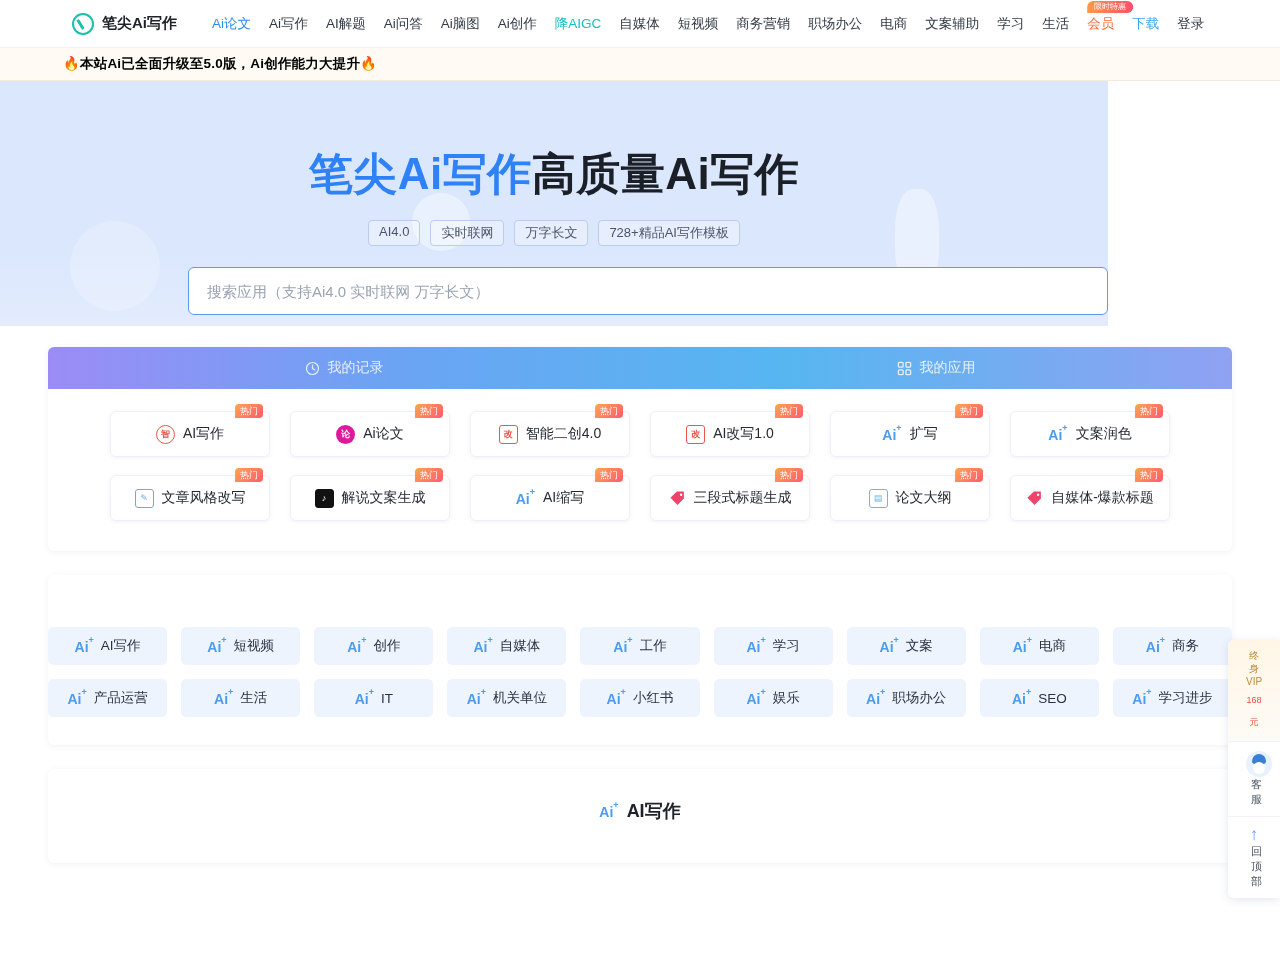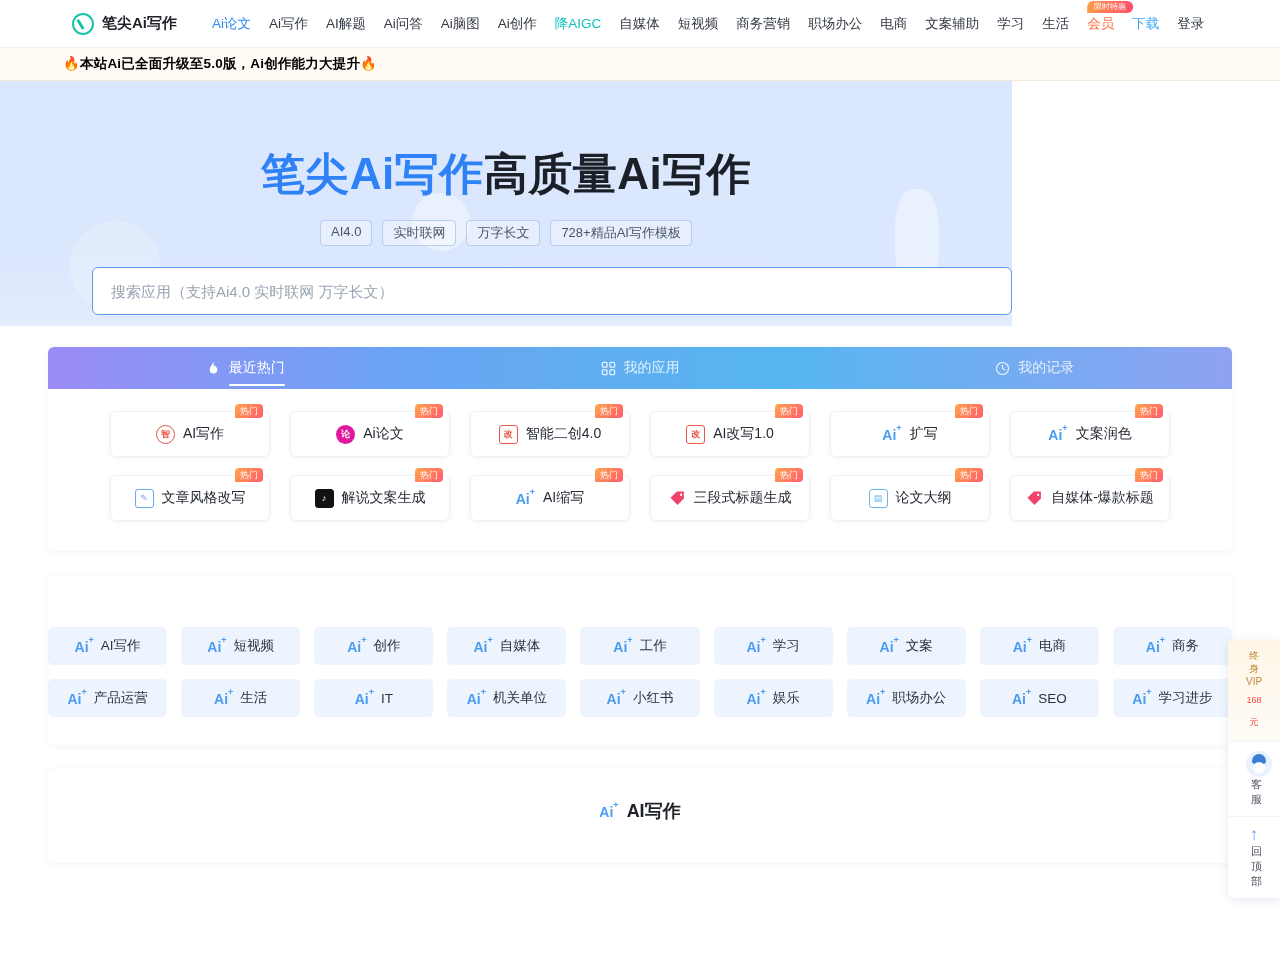--- a/index.html
+++ b/index.html
@@ -53,21 +53,21 @@
     display: flex; align-items: center;
     border-bottom: 1px solid #f4e9dd;
   }
   .notice-text {
     margin-left: 63px; font-size: 13.5px; font-weight: 700;
     color: #000000; letter-spacing: .2px;
   }
 
   
   .hero {
-    width: 1012px; height: 245px;
+    width: 1108px; height: 245px;
     background: linear-gradient(180deg,#dbe7fd 0%,#dbe7fd 70%,#e2ecfd 100%);
     position: relative; overflow: hidden;
   }
   .blob { position: absolute; border-radius: 50%; background: rgba(255,255,255,.42); }
   .b1 { width: 58px; height: 58px; left: 412px; top: 112px; }
   .b2 { width: 44px; height: 100px; left: 895px; top: 108px; border-radius: 40%; }
   .b3 { width: 120px; height: 120px; left: 1130px; top: 30px; background: rgba(255,255,255,.25); }
   .b4 { width: 90px; height: 90px; left: 70px; top: 140px; background: rgba(255,255,255,.22); }
 
   .hero-title {
@@ -249,48 +249,40 @@
 
   <div class="search-wrap">
     <div class="search-box">
       <input type="text" placeholder="搜索应用（支持Ai4.0 实时联网 万字长文）" style="">
     </div>
   </div>
 </div>
 
 <div class="panel">
   <div class="tabbar" id="tabbar">
-      <div class="tab active">
+      <div class="tab">
         <span class="tab-ico">
           <svg width="15" height="15" viewBox="0 0 16 16">
-            <path d="M8 1c1 2.5-.5 3.5.5 5 .8-.6.9-1.6.9-1.6C11 6 12 7.3 12 9.2A4 4 0 0 1 4 9.2C4 6 6.5 4.5 8 1z" fill="currentColor"></path>
+            <circle cx="8" cy="8" r="6.4" fill="none" stroke="currentColor" stroke-width="1.3"></circle>
+            <path d="M8 4.3V8l2.6 1.6" fill="none" stroke="currentColor" stroke-width="1.3" stroke-linecap="round"></path>
           </svg>
         </span>
-        <span class="tab-label">最近热门</span>
+        <span class="tab-label">我的记录</span>
       </div>
       <div class="tab">
         <span class="tab-ico">
           <svg width="15" height="15" viewBox="0 0 16 16">
             <rect x="1.5" y="1.5" width="5" height="5" rx="1" fill="none" stroke="currentColor" stroke-width="1.4"></rect>
             <rect x="9.5" y="1.5" width="5" height="5" rx="1" fill="none" stroke="currentColor" stroke-width="1.4"></rect>
             <rect x="1.5" y="9.5" width="5" height="5" rx="1" fill="none" stroke="currentColor" stroke-width="1.4"></rect>
             <rect x="9.5" y="9.5" width="5" height="5" rx="1" fill="none" stroke="currentColor" stroke-width="1.4"></rect>
           </svg>
         </span>
         <span class="tab-label">我的应用</span>
       </div>
-      <div class="tab">
-        <span class="tab-ico">
-          <svg width="15" height="15" viewBox="0 0 16 16">
-            <circle cx="8" cy="8" r="6.4" fill="none" stroke="currentColor" stroke-width="1.3"></circle>
-            <path d="M8 4.3V8l2.6 1.6" fill="none" stroke="currentColor" stroke-width="1.3" stroke-linecap="round"></path>
-          </svg>
-        </span>
-        <span class="tab-label">我的记录</span>
-      </div>
     </div>
   <div class="apps" id="appsGrid">
       <div class="app-row">
         <div class="app-card">
           <span class="sq-ico" style="border-radius:50%;border:1.4px solid #e8574a;color:#e8574a;background:#fff">智</span>
           <span class="app-name">AI写作</span>
           <span class="app-hot">热门</span>
         </div>
         <div class="app-card">
           <span class="sq-ico" style="border-radius:50%;background:#e0189c">论</span>

